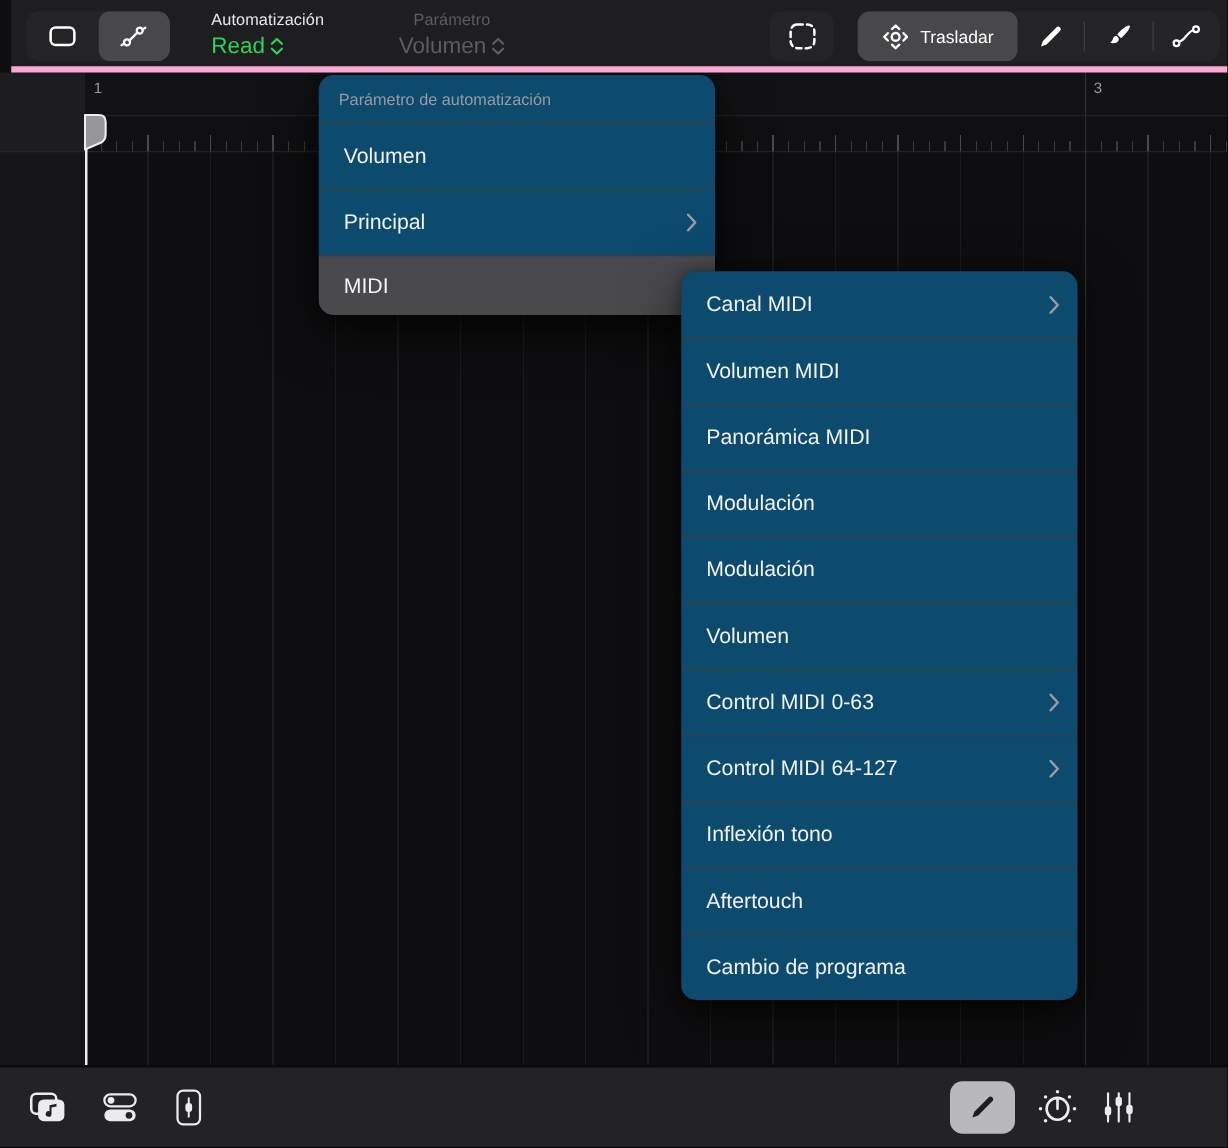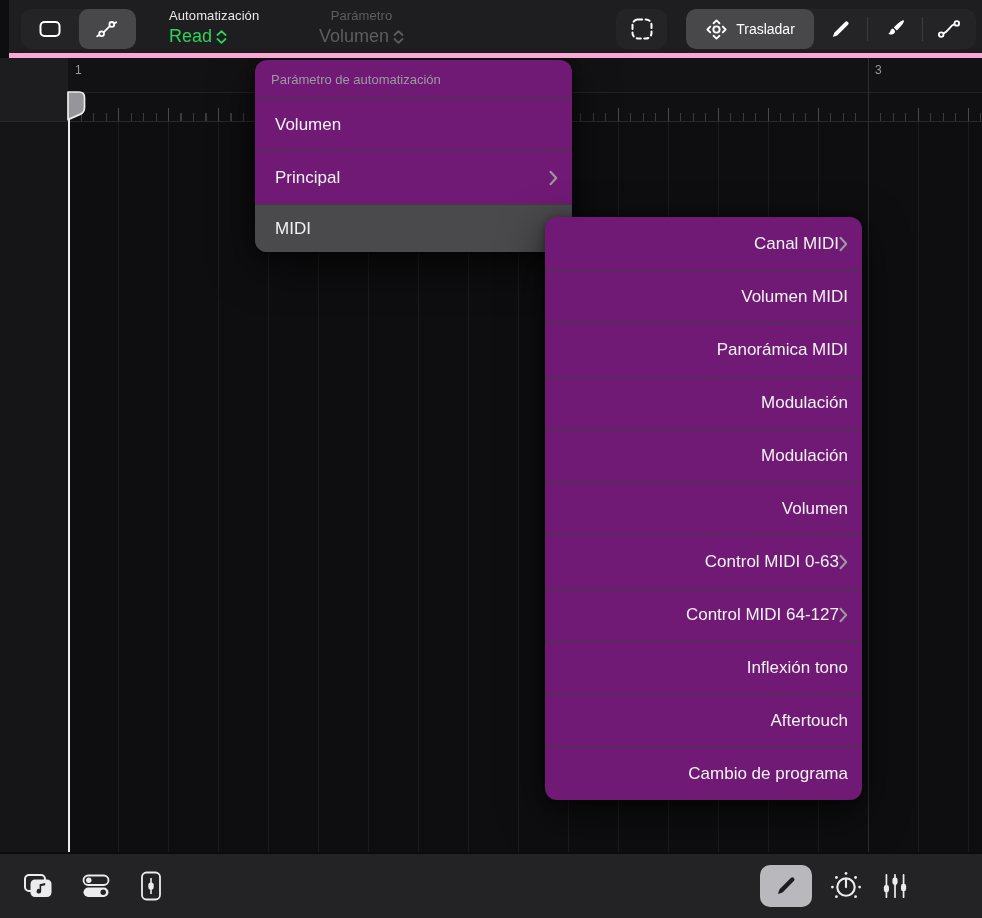--- a/index.html
+++ b/index.html
@@ -50,26 +50,26 @@
     background:repeating-linear-gradient(to right,#4a4a4d 0 1px,transparent 1px 50px); }
   .grid-area { position:absolute; left:68px; top:64px; right:0; bottom:0;
     background-color:#0e0e10;
     background-image:repeating-linear-gradient(to right,#1c1c1e 0 1px,transparent 1px 50px); }
   .barline-3 { position:absolute; left:868px; top:0; width:1px; height:794px; background:#2e2e30; }
   .playhead-line { position:absolute; left:68px; top:34px; width:2px; bottom:0; background:#ececee; z-index:5; }
   .playhead-marker { position:absolute; left:67px; top:33px; z-index:6; }
 
   
   .menu {
-    position:absolute; width:317px; background:#701a75; border-radius:12px;
+    position:absolute; width:317px; background:#0c4a6e; border-radius:12px;
     box-shadow:0 14px 44px rgba(0,0,0,.62), 0 2px 10px rgba(0,0,0,.4);
     z-index:20; overflow:hidden;
   }
   .menu-main { left:255px; top:2px; }
-  .menu-sub  { left:545px; top:159px; z-index:21;text-align:right; }
+  .menu-sub  { left:545px; top:159px; z-index:21; }
   .menu-title { height:38px; display:flex; align-items:center; padding:0 16px;
     font-size:13px; color:#9b9ba1; }
   .menu-item { height:53px; display:flex; align-items:center; padding:0 14px 0 20px;
     font-size:17px; color:#f2f2f3; border-top:1px solid #3d3d3f; }
   .menu-item .item-label { flex:1; }
   .menu-item.highlighted { background:#4a4a4d; height:48px; }
   .chev-right { flex:0 0 auto; }
 
   
   .toolbar-bottom {

